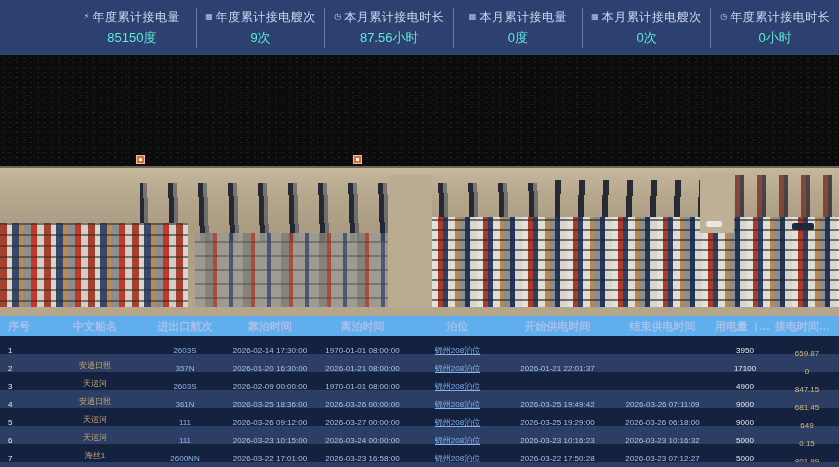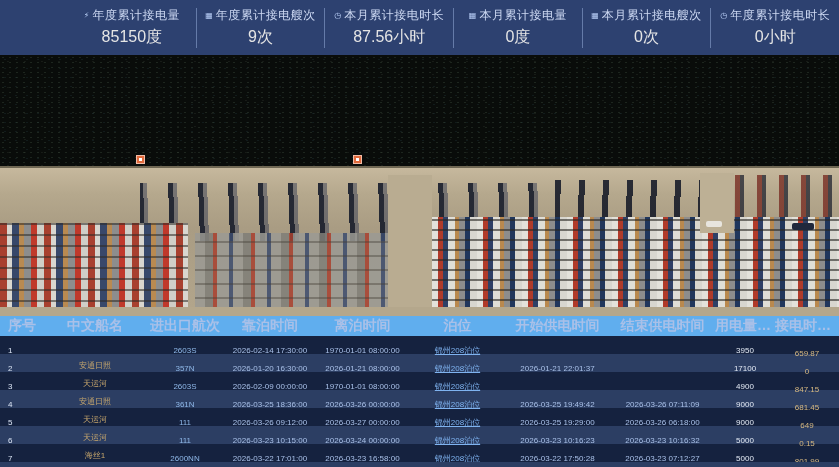--- a/index.html
+++ b/index.html
@@ -17,21 +17,21 @@
     padding-left:68px;box-sizing:border-box;
   }
   .stat{
     flex:1 1 0;display:flex;flex-direction:column;align-items:center;justify-content:center;
     gap:3px;position:relative;height:40px;
   }
   .stat + .stat{border-left:1px solid rgba(170,195,240,.45);}
   .stat-top{display:flex;align-items:center;gap:3px;}
   .stat-icon{font-size:8px;color:#bcd2fa;line-height:1;}
   .stat-label{font-size:12px;color:#ccd8f2;letter-spacing:.5px;white-space:nowrap;}
-  .stat-value{font-size:16px;color:#e5e5e5;white-space:nowrap;}
+  .stat-value{font-size:13px;color:#5eead4;white-space:nowrap;}
 
   
   .map{position:relative;height:261px;flex:0 0 261px;overflow:hidden;background:#0a0d0a;}
   .water{
     position:absolute;left:0;top:0;width:100%;height:116px;
     background-color:#090c0a;
     background-image:
       radial-gradient(rgba(70,90,70,.33) 1px, transparent 1px),
       radial-gradient(rgba(40,70,80,.25) 1px, transparent 1px),
       radial-gradient(rgba(120,130,110,.12) 1px, transparent 1px);
@@ -91,21 +91,21 @@
 
   
   .table{flex:1 1 auto;display:flex;flex-direction:column;background:#121e38;}
   .thead,.trow{
     display:grid;
     grid-template-columns:45px 100px 80px 90px 95px 95px 105px 105px 60px 64px;
     align-items:center;
   }
   .thead{
     height:20px;flex:0 0 20px;background:#60aeee;
-    font-size:14px;color:#173564;font-weight:bold;
+    font-size:11px;color:#173564;font-weight:bold;
   }
   .thead .cell{text-align:center;}
   .thead .cell:first-child{text-align:left;padding-left:8px;}
   .tbody{flex:1 1 auto;overflow:hidden;}
   .trow{height:18px;font-size:8px;}
   .trow.odd{background:#15223f;}
   .trow.even{background:#2c3e63;}
   .cell{text-align:center;white-space:nowrap;overflow:hidden;text-overflow:ellipsis;color:#a9c0e8;}
   .cell.c-serial{text-align:left;padding-left:8px;color:#dce6f6;}
   .cell.c-name{color:#c9a86d;margin-top:29px;}

